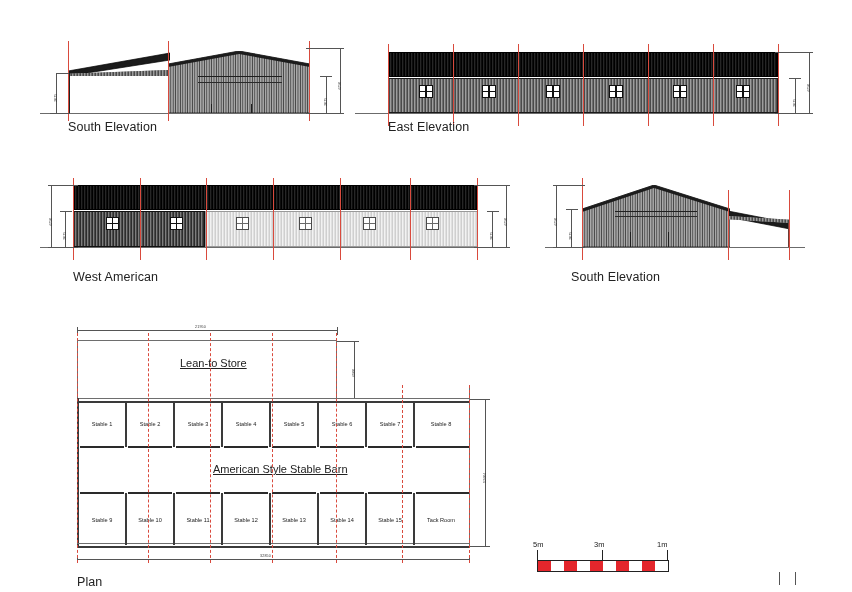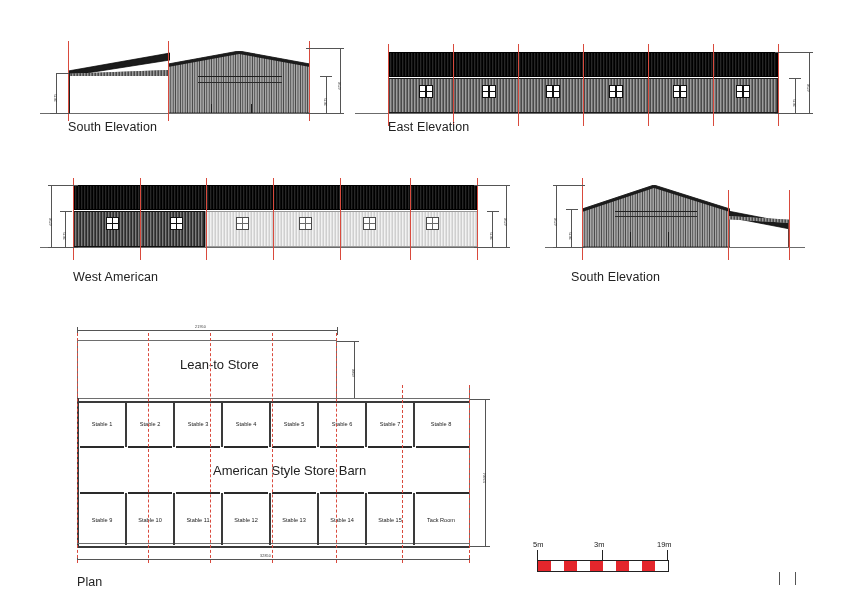--- a/index.html
+++ b/index.html
@@ -59,21 +59,21 @@
   .win.lite:before,.win.lite:after{background:#6a6a6a;}
 
   
   .plan-wall{position:absolute;background:#3a3a3a;}
   .plan-thin{position:absolute;background:#6e6e6e;}
   .stall-label{
     position:absolute;font-size:5.6px;color:#222;white-space:nowrap;
     text-align:center;
   }
   .plan-room-label{
-    position:absolute;font-size:13px;color:#222;white-space:nowrap;
+    position:absolute;font-size:11px;color:#222;white-space:nowrap;text-decoration:underline;
   }
   .stall-door{position:absolute;background:#2a2a2a;height:1.6px;}
 
   
   .scalebar{position:absolute;display:flex;border:1px solid #222;box-sizing:content-box;}
   .scalebar .seg{height:10px;}
   .seg.red{background:#e4262c;}
   .seg.white{background:#fff;}
   .scale-tick{position:absolute;width:1px;background:#222;}
   .scale-num{position:absolute;font-size:7.5px;color:#222;white-space:nowrap;}
@@ -308,21 +308,21 @@
 
     <div class="stall-label" style="left:20px;top:96px;width:44px;">Stable 1</div>
     <div class="stall-label" style="left:68px;top:96px;width:44px;">Stable 2</div>
     <div class="stall-label" style="left:116px;top:96px;width:44px;">Stable 3</div>
     <div class="stall-label" style="left:164px;top:96px;width:44px;">Stable 4</div>
     <div class="stall-label" style="left:212px;top:96px;width:44px;">Stable 5</div>
     <div class="stall-label" style="left:260px;top:96px;width:44px;">Stable 6</div>
     <div class="stall-label" style="left:308px;top:96px;width:44px;">Stable 7</div>
     <div class="stall-label" style="left:356px;top:96px;width:50px;">Stable 8</div>
 
-    <div class="plan-room-label" style="left:153px;top:138px;">American Style Store Barn</div>
+    <div class="plan-room-label" style="left:153px;top:138px;">American Style Stable Barn</div>
 
     <div class="stall-door" style="left:20px;top:167px;width:44px;"></div>
     <div class="stall-door" style="left:68px;top:167px;width:44px;"></div>
     <div class="stall-door" style="left:116px;top:167px;width:44px;"></div>
     <div class="stall-door" style="left:164px;top:167px;width:44px;"></div>
     <div class="stall-door" style="left:212px;top:167px;width:44px;"></div>
     <div class="stall-door" style="left:260px;top:167px;width:44px;"></div>
     <div class="stall-door" style="left:308px;top:167px;width:44px;"></div>
     <div class="stall-door" style="left:356px;top:167px;width:53px;"></div>
     <div class="plan-wall" style="left:65px;top:168px;width:2.2px;height:52px;"></div>
@@ -358,21 +358,21 @@
     <div class="gridline dash" style="left:276px;top:8px;height:230px;"></div>
     <div class="gridline dash" style="left:342px;top:60px;height:178px;"></div>
     <div class="gridline dash" style="left:409px;top:60px;height:178px;"></div>
 
     <div class="view-label" style="position:absolute;left:17px;top:250px;">Plan</div>
   </div>
 
   <div class="abs" style="left:533px;top:540px;width:145px;height:36px;">
     <div class="scale-num" style="left:0px;top:0px;">5m</div>
     <div class="scale-num" style="left:61px;top:0px;">3m</div>
-    <div class="scale-num" style="left:124px;top:0px;">19m</div>
+    <div class="scale-num" style="left:124px;top:0px;">1m</div>
     <div class="scale-tick" style="left:4px;top:10px;height:12px;"></div>
     <div class="scale-tick" style="left:69px;top:10px;height:12px;"></div>
     <div class="scale-tick" style="left:134px;top:10px;height:12px;"></div>
     <div class="scalebar" style="left:4px;top:20px;">
       <div class="seg red" style="width:13px;"></div>
       <div class="seg white" style="width:13px;"></div>
       <div class="seg red" style="width:13px;"></div>
       <div class="seg white" style="width:13px;"></div>
       <div class="seg red" style="width:13px;"></div>
       <div class="seg white" style="width:13px;"></div>

